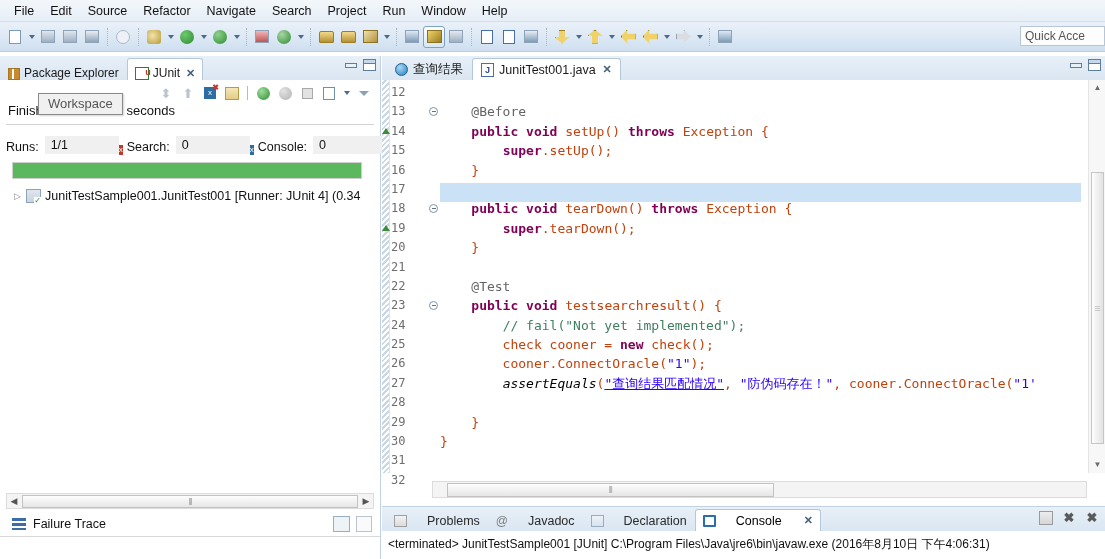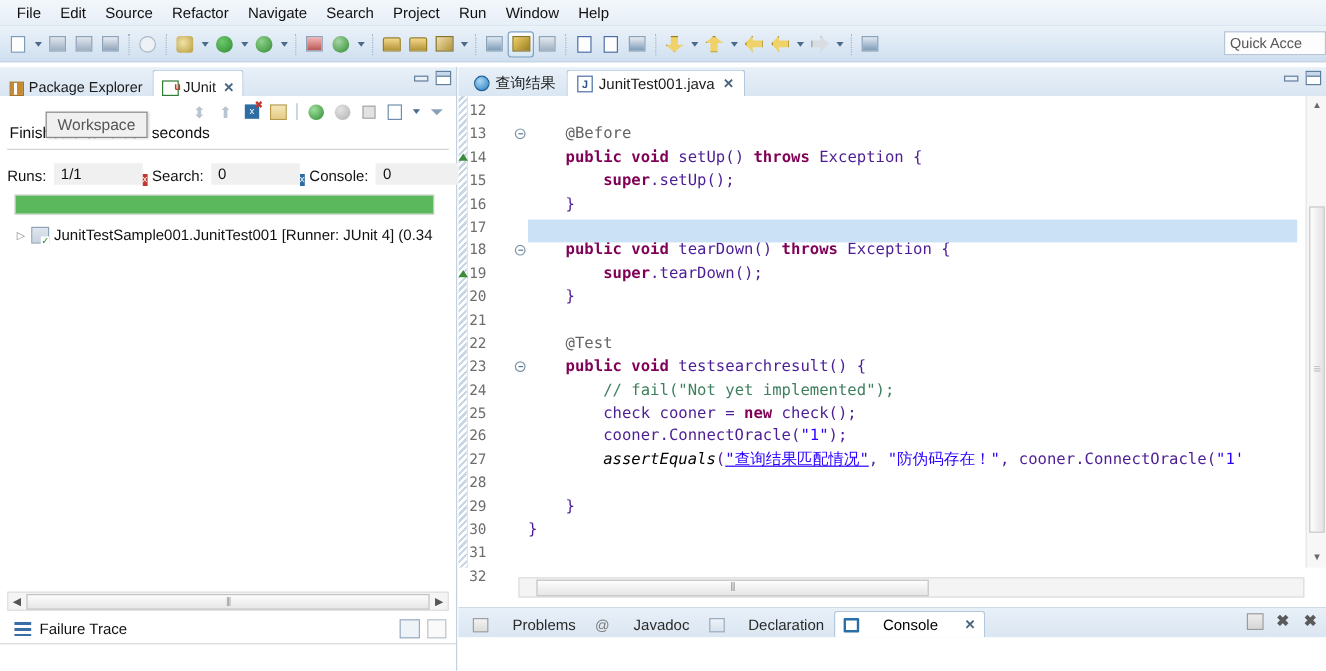--- a/index.html
+++ b/index.html
@@ -270,21 +270,21 @@
   }
   .cl { height: 19.4px; line-height: 19.4px; }
   .cl.hl {
     background: #cbe1f5;
     position: absolute; left: -58px; right: -24px; padding-left: 58px;
   }
   .kw  { color: #7f0055; font-weight: bold; }
   .ann { color: #646464; }
   .cmt { color: #3f7f5f; }
   .str { color: #2a00ff; }
-  .plain { color: #4c1d95; margin-top: 24px; }
+  .plain { color: #c2410c; margin-top: 24px; }
   .ital { font-style: italic; }
   .str-u { color: #2a00ff; text-decoration: underline; }
 
   .vscroll {
     position: absolute; right: 0; top: 0; bottom: 31px; width: 17px;
     background: #f7f7f7; border-left: 1px solid #e4e4e4;
   }
   .vs-up, .vs-dn {
     position: absolute; left: 0; width: 17px; height: 16px;
     font-size: 8px; text-align: center; color: #6a6a6a; line-height: 16px;
@@ -639,15 +639,16 @@
         <span class="cn-ico ico-console"></span>
         <span>Console</span>
         <span class="tab-close">✕</span>
       </div>
       <div class="cn-ctrls">
         <span class="cn-btn sq-btn"></span>
         <span class="cn-btn x-btn">✖</span>
         <span class="cn-btn xx-btn">✖</span>
       </div>
     </div>
+    <div class="console-body">&lt;terminated&gt; JunitTestSample001 [JUnit] C:\Program Files\Java\jre6\bin\javaw.exe (2016年8月10日 下午4:06:31)</div>
   </div>
 
 </div>
 
 </body></html>

